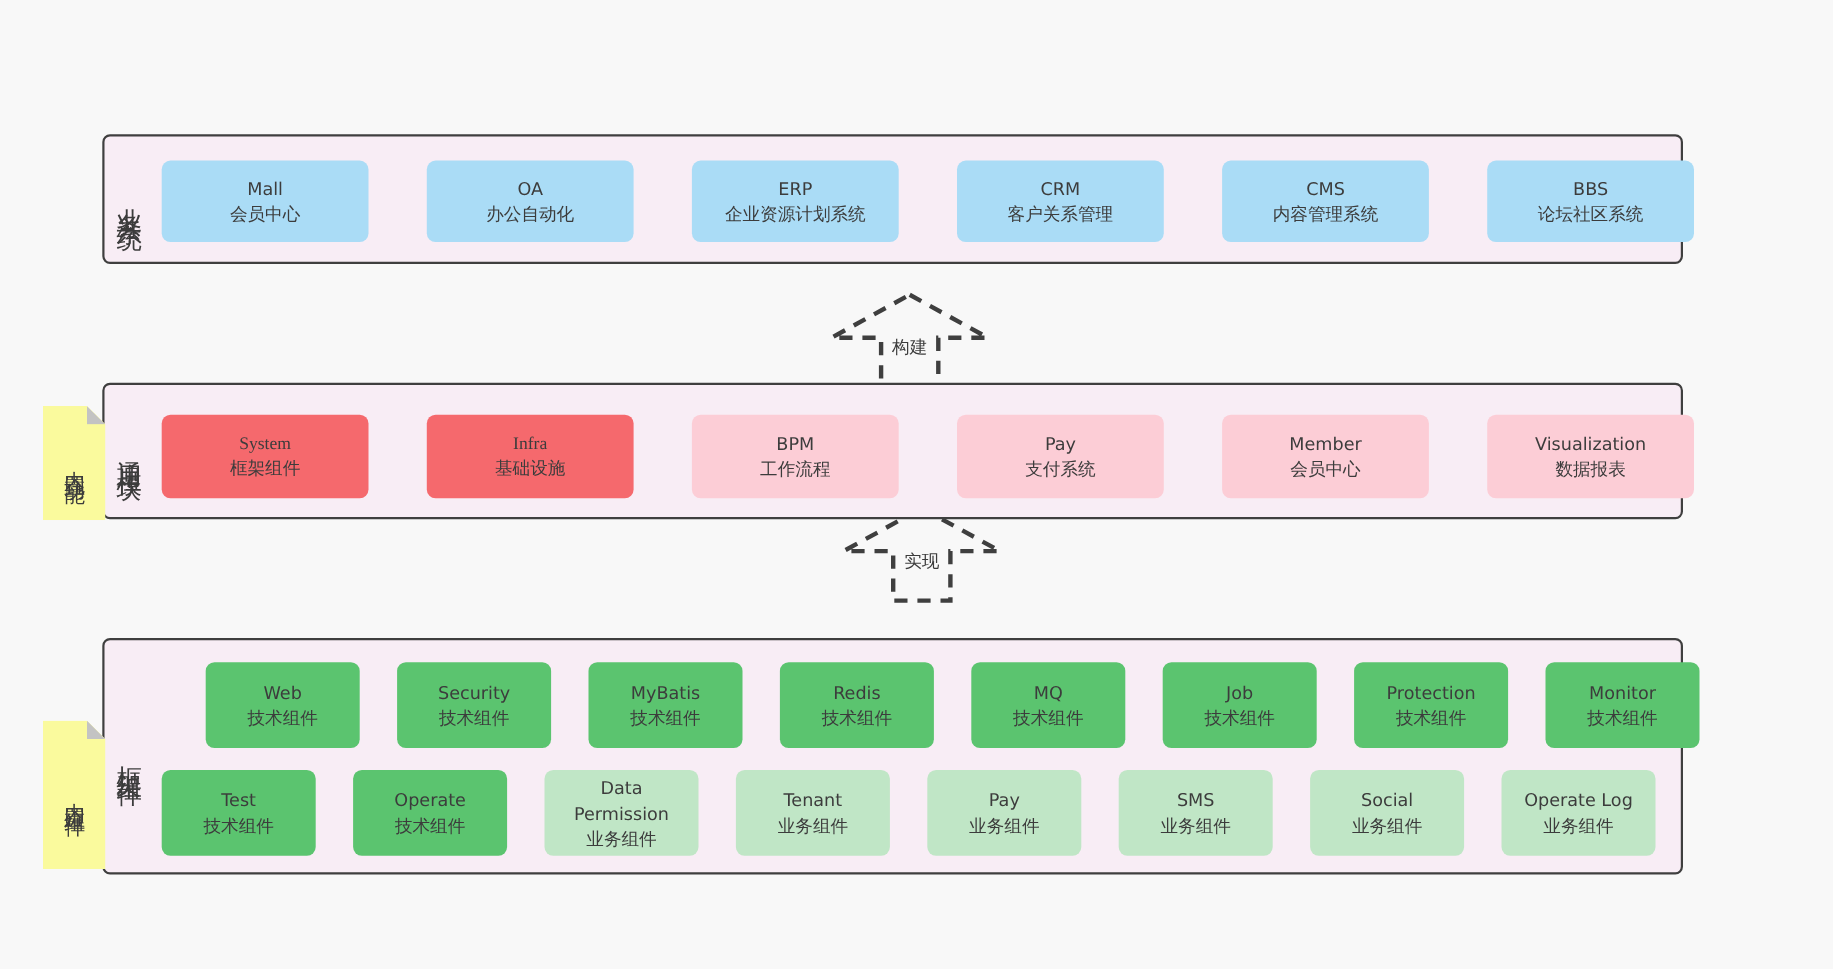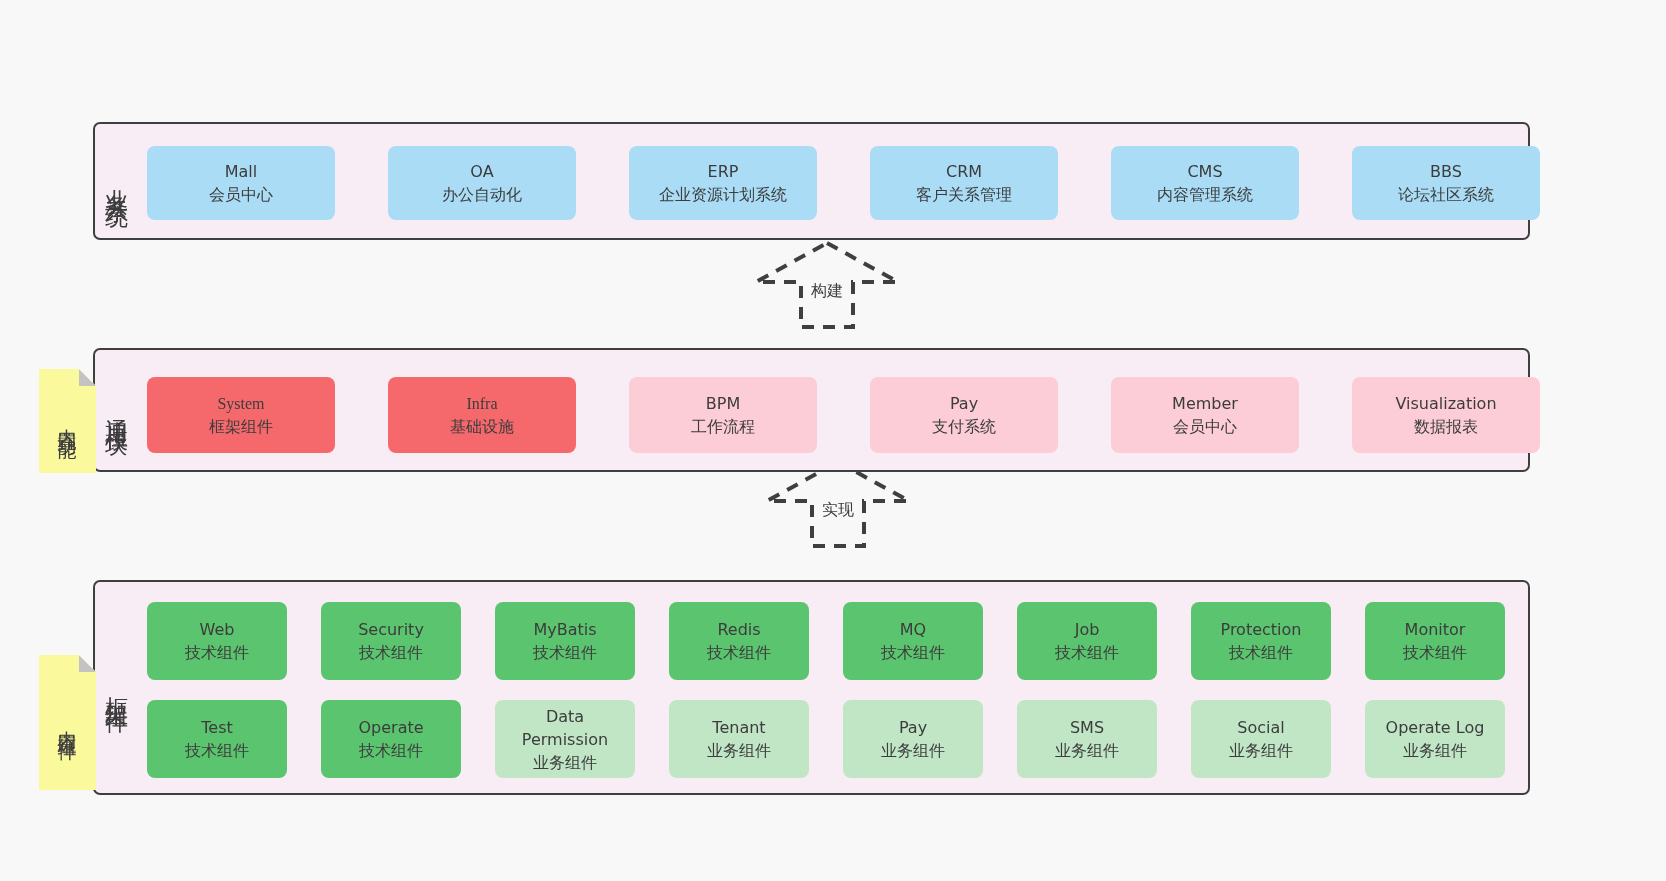--- a/index.html
+++ b/index.html
@@ -36,21 +36,21 @@
   .blue{background:var(--c-blue);}
   .red{background:var(--c-red);font-family:Liberation Serif, serif;}
   .pink{background:var(--c-pink);}
   .green{background:var(--c-green);}
   .green_light{background:var(--c-green_light);}
   #layer-business .box-row{top:22px;}
   #layer-modules .box{height:76px;}
   #layer-modules .row-1{top:27px;}
   #layer-components .box{width:140px;height:78px;}
   #layer-components .box-row{gap:34px;}
-  #layer-components .row-1{top:20px;}
+  #layer-components .row-1{top:20px;margin-left:40px;}
   #layer-components .row-2{top:118px;}
   .sticky{
     position:absolute;left:39px;width:57px;z-index:3;
     background:var(--c-sticky_yellow);
     clip-path:polygon(0 0,calc(100% - 17px) 0,100% 17px,100% 100%,0 100%);
     display:flex;align-items:center;justify-content:center;
   }
   .sticky .fold{
     position:absolute;top:0;right:0;width:17px;height:17px;
     background:var(--c-sticky_fold);
@@ -65,21 +65,21 @@
   .arrow{position:absolute;width:150px;height:92px;z-index:0;}
   .arrow svg{display:block;}
   .arrow path{
     fill:none;stroke:var(--c-container_border);stroke-width:4;
     stroke-dasharray:12 9;stroke-linecap:butt;stroke-linejoin:miter;
   }
   .arrow-label{
     position:absolute;left:50%;top:42px;transform:translateX(-50%);
     background:var(--c-page_bg);padding:0 3px;font-size:16px;white-space:nowrap;
   }
-  #arrow-build{left:752px;top:239px;}
+  #arrow-build{left:752px;top:264px;}
   #arrow-implement{left:763px;top:458px;}
 </style>
 </head>
 <body>
 
 <div class="layer" id="layer-business" style="top:122px;height:118px;">
   <div class="layer-label">业务系统</div>
   <div class="box-row row-1">
 
   <div class="box blue">

